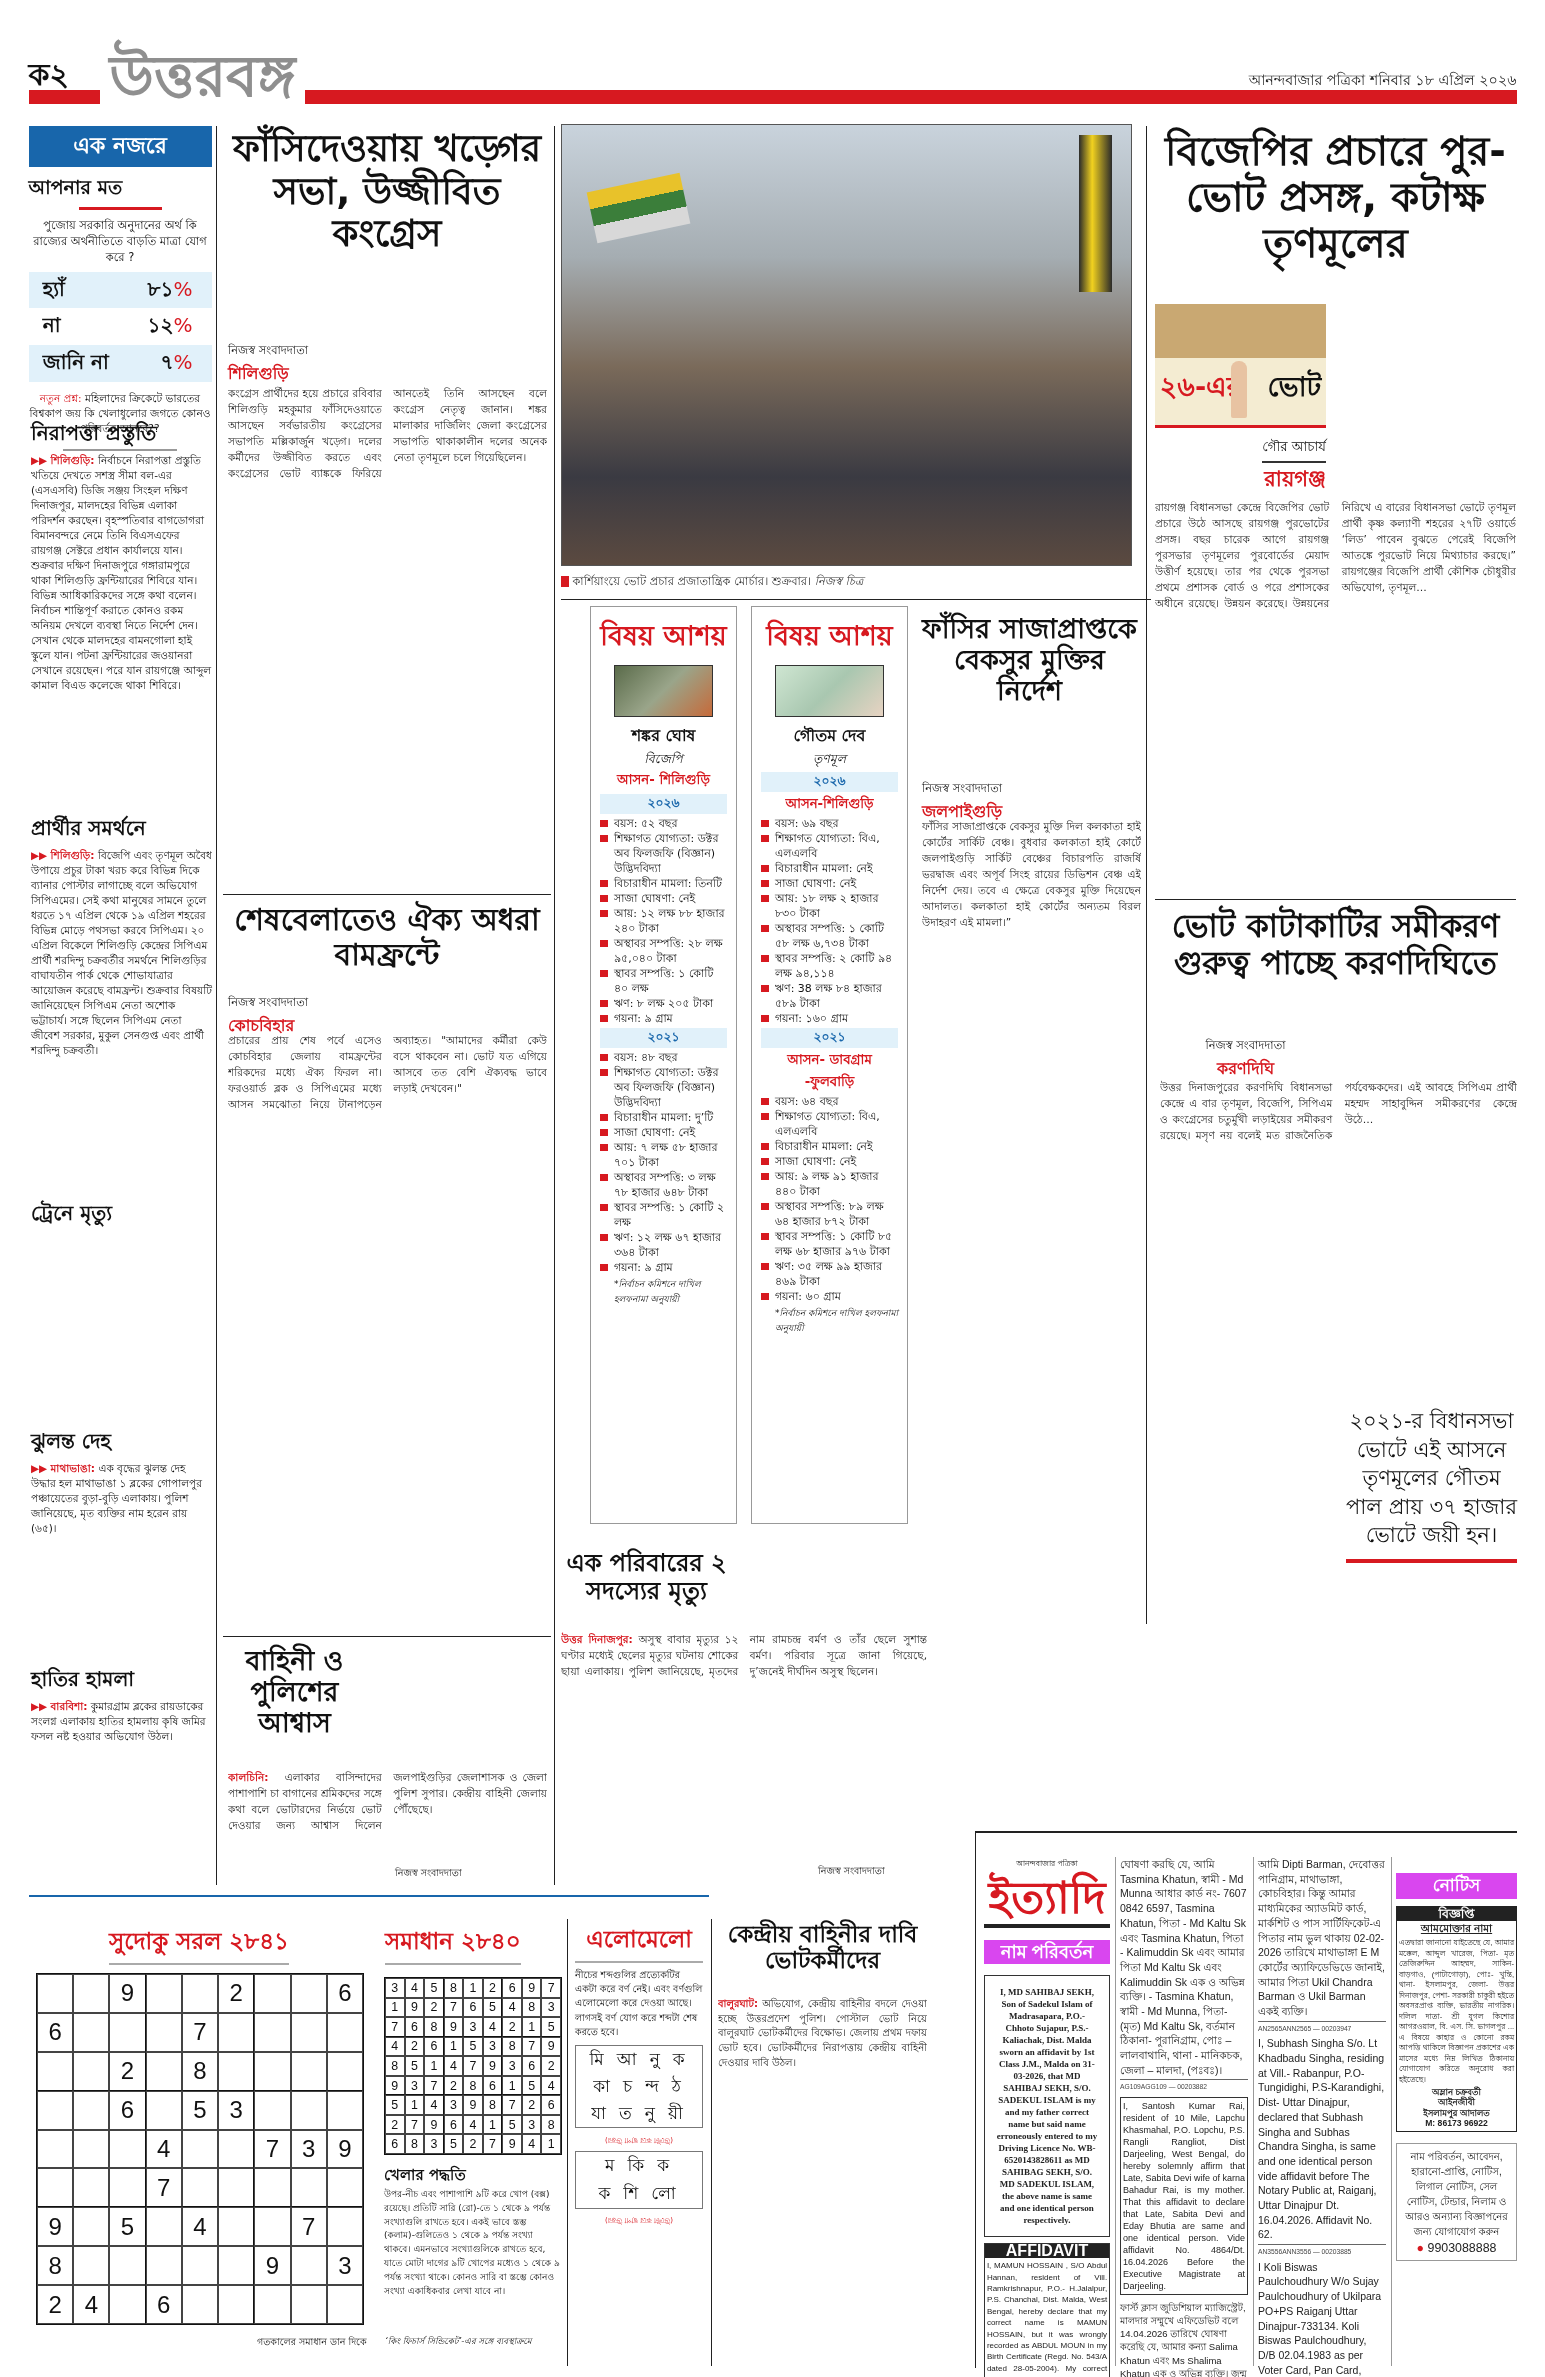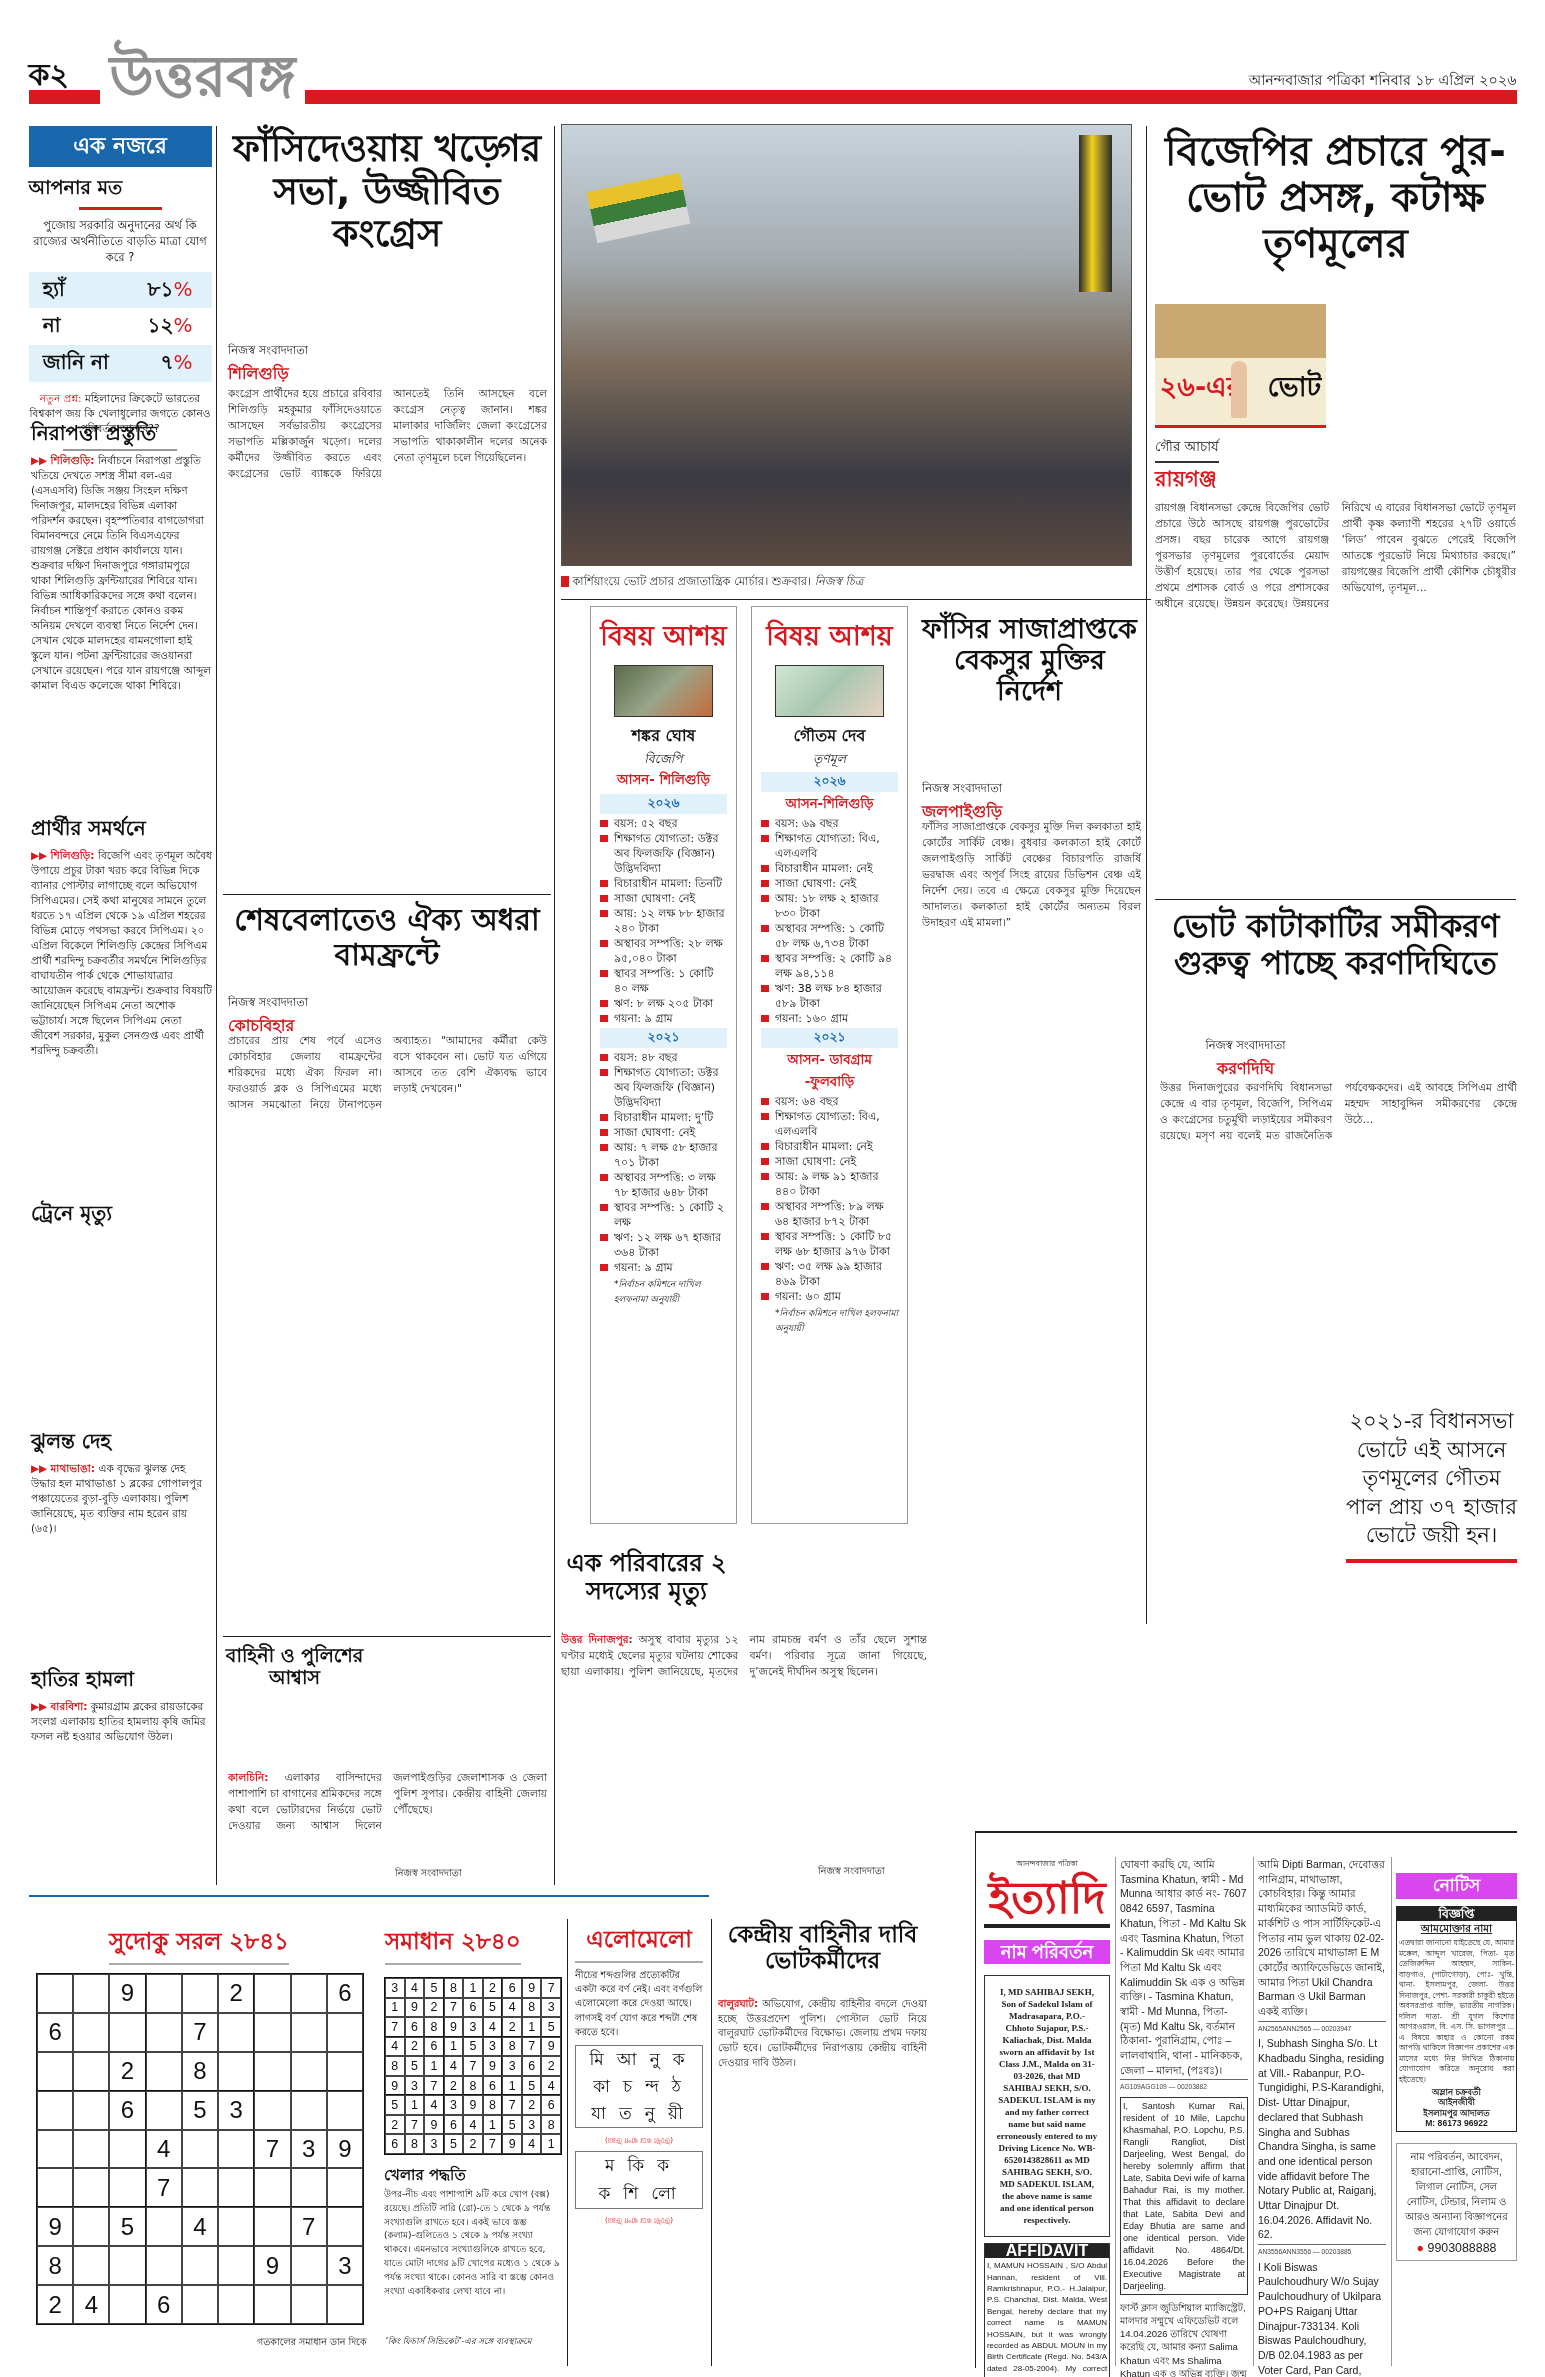--- a/index.html
+++ b/index.html
@@ -126,21 +126,21 @@
 
 <div class="hrule" style="left:223px;top:894px;width:328px"></div>
 <div class="abs head" style="left:223px;top:903px;width:328px;font-size:30px">শেষবেলাতেও ঐক্য অধরা বামফ্রন্টে</div>
 <div class="abs" style="left:228px;top:994px;width:157px">
   <div style="font-size:11.4px">নিজস্ব সংবাদদাতা</div>
   <div style="font-size:16px;color:#d71920;font-weight:bold">কোচবিহার</div>
 </div>
 <div class="abs body" style="left:228px;top:1032px;width:319px;height:594px;column-count:2;column-gap:11.4px;overflow:hidden">প্রচারের প্রায় শেষ পর্বে এসেও কোচবিহার জেলায় বামফ্রন্টের শরিকদের মধ্যে ঐক্য ফিরল না। ফরওয়ার্ড ব্লক ও সিপিএমের মধ্যে আসন সমঝোতা নিয়ে টানাপড়েন অব্যাহত। "আমাদের কর্মীরা কেউ বসে থাকবেন না। ভোট যত এগিয়ে আসবে তত বেশি ঐক্যবদ্ধ ভাবে লড়াই দেখবেন।"</div>
 
 <div class="hrule" style="left:223px;top:1636px;width:328px"></div>
-<div class="abs head" style="left:223px;top:1645px;width:143px;font-size:19px">বাহিনী ও পুলিশের আশ্বাস</div>
+<div class="abs head" style="left:223px;top:1645px;width:143px;font-size:27px">বাহিনী ও পুলিশের আশ্বাস</div>
 <div class="abs body" style="left:228px;top:1769px;width:319px;height:95px;column-count:2;column-gap:11.4px;overflow:hidden"><span style="color:#d71920;font-weight:bold">কালচিনি:</span> <span>এলাকার বাসিন্দাদের পাশাপাশি চা বাগানের শ্রমিকদের সঙ্গে কথা বলে ভোটারদের নির্ভয়ে ভোট দেওয়ার জন্য আশ্বাস দিলেন জলপাইগুড়ির জেলাশাসক ও জেলা পুলিশ সুপার। কেন্দ্রীয় বাহিনী জেলায় পৌঁছেছে।</span></div>
 <div class="abs" style="left:395px;top:1866px;font-size:9.5px">নিজস্ব সংবাদদাতা</div>
 
 <div class="vrule" style="left:554px;top:126px;height:1759px"></div>
 
 <div class="abs" id="photo">
   <div class="flag"></div>
   <div class="flag2"></div>
 </div>
 <div class="abs" id="caption"><span class="sq"></span><span>কার্শিয়াংয়ে ভোট প্রচার প্রজাতান্ত্রিক মোর্চার। শুক্রবার।</span> <i>নিজস্ব চিত্র</i></div>
@@ -219,21 +219,21 @@
 </div>
 <div class="abs body" style="left:922px;top:818px;width:219px;height:846px;overflow:hidden">ফাঁসির সাজাপ্রাপ্তকে বেকসুর মুক্তি দিল কলকাতা হাই কোর্টের সার্কিট বেঞ্চ। বুধবার কলকাতা হাই কোর্টে জলপাইগুড়ি সার্কিট বেঞ্চের বিচারপতি রাজর্ষি ভরদ্বাজ এবং অপূর্ব সিংহ রায়ের ডিভিশন বেঞ্চ এই নির্দেশ দেয়। তবে এ ক্ষেত্রে বেকসুর মুক্তি দিয়েছেন আদালত। কলকাতা হাই কোর্টের অন্যতম বিরল উদাহরণ এই মামলা।”</div>
 <div class="vrule" style="left:1146px;top:126px;height:1498px"></div>
 
 <div class="abs head" style="left:1155px;top:128px;width:361px;font-size:40px">বিজেপির প্রচারে পুর-ভোট প্রসঙ্গ, কটাক্ষ তৃণমূলের</div>
 <div class="abs" style="left:1155px;top:304px;width:171px;height:124px;background:linear-gradient(180deg,#c9a872 0 45%,#f4ecd2 45%);border-bottom:3.8px solid #d71920">
   <div style="position:absolute;left:4.8px;top:62px;font-size:27px;font-weight:bold;color:#d71920">২৬-এর</div>
   <div style="position:absolute;right:4.8px;top:62px;font-size:27px;font-weight:bold;color:#111">ভোট</div>
   <div style="position:absolute;left:76px;top:57px;width:16px;height:57px;background:#e8c3a2;border-radius:7.6px 7.6px 1.9px 1.9px"></div>
 </div>
-<div class="abs" style="left:1155px;top:437px;width:171px;text-align:left">
+<div class="abs" style="left:1155px;top:437px;width:171px;text-align:right">
   <div style="font-size:13.3px;border-bottom:2.9px double #333;display:inline-block;padding-bottom:1.9px">গৌর আচার্য</div>
   <div style="font-size:21px;color:#d71920;font-weight:bold">রায়গঞ্জ</div>
 </div>
 <div class="abs body" style="left:1155px;top:499px;width:361px;height:395px;column-count:2;column-gap:12.4px;overflow:hidden">রায়গঞ্জ বিধানসভা কেন্দ্রে বিজেপির ভোট প্রচারে উঠে আসছে রায়গঞ্জ পুরভোটের প্রসঙ্গ। বছর চারেক আগে রায়গঞ্জ পুরসভার তৃণমূলের পুরবোর্ডের মেয়াদ উত্তীর্ণ হয়েছে। তার পর থেকে পুরসভা প্রথমে প্রশাসক বোর্ড ও পরে প্রশাসকের অধীনে রয়েছে। উন্নয়ন করেছে। উন্নয়নের নিরিখে এ বারের বিধানসভা ভোটে তৃণমূল প্রার্থী কৃষ্ণ কল্যাণী শহরের ২৭টি ওয়ার্ডে ‘লিড’ পাবেন বুঝতে পেরেই বিজেপি আতঙ্কে পুরভোট নিয়ে মিথ্যাচার করছে।” রায়গঞ্জের বিজেপি প্রার্থী কৌশিক চৌধুরীর অভিযোগ, তৃণমূল…</div>
 
 <div class="hrule" style="left:1155px;top:899px;width:361px"></div>
 <div class="abs head" style="left:1155px;top:908px;width:361px;font-size:32px">ভোট কাটাকাটির সমীকরণ গুরুত্ব পাচ্ছে করণদিঘিতে</div>
 <div class="abs" style="left:1160px;top:1037px;width:171px;text-align:center">
   <div style="font-size:11.4px">নিজস্ব সংবাদদাতা</div>
   <div style="font-size:16px;color:#d71920;font-weight:bold">করণদিঘি</div>

